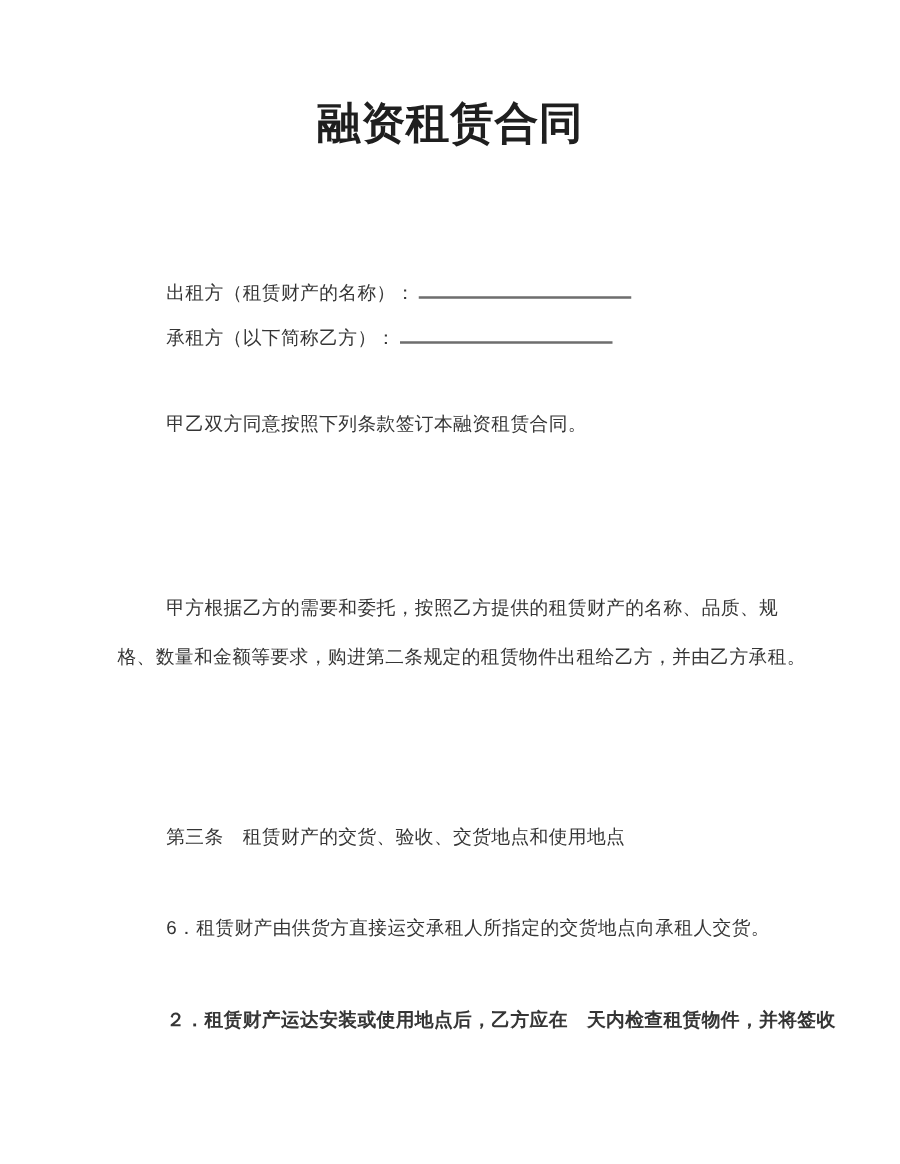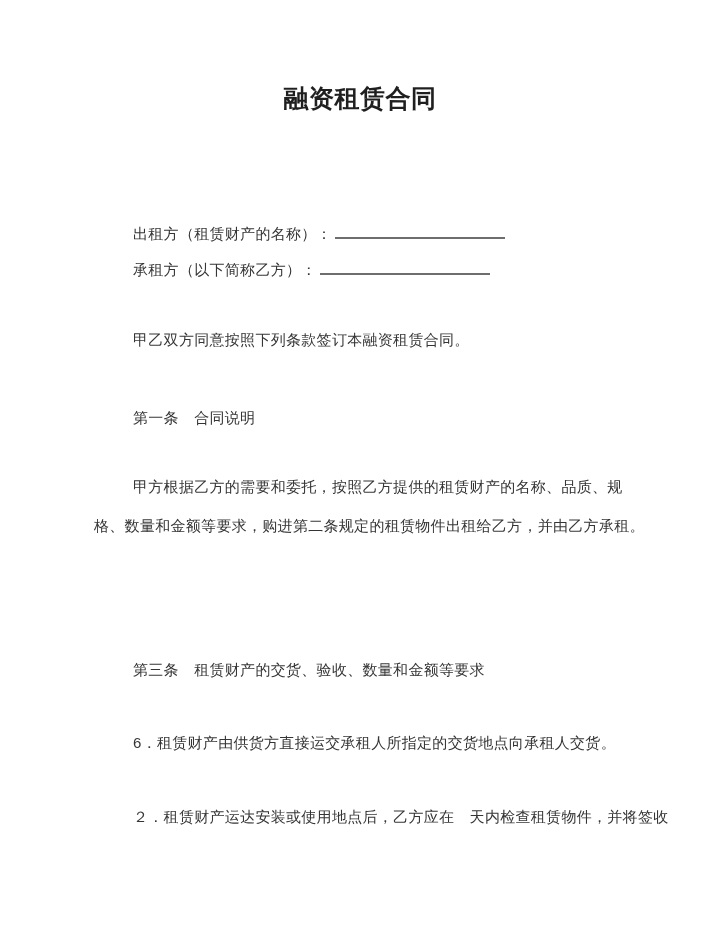--- a/index.html
+++ b/index.html
@@ -19,21 +19,21 @@
   }
   .doc-title {
     position: absolute;
     top: 82px;
     left: 0;
     right: 0;
     margin: 0;
     text-align: center;
     font-family: "DejaVu Serif", "Liberation Serif", serif;
     font-weight: 700;
-    font-size: 25px;
+    font-size: 35px;
     line-height: 34px;
     letter-spacing: 0.5px;
     color: #1f1f1f;
   }
   .blk {
     position: absolute;
     left: 94px;
     margin: 0;
     white-space: pre;          
     text-indent: 39px;         
@@ -47,21 +47,21 @@
     font-family: Liberation Serif, serif;
   }
   .party-a { top: 223px; }
   .party-b { top: 259px; }
   .intro   { top: 330px; }
   .art1-h  { top: 408px; }
   .art1-b  { top: 468px; }
   .art2-h  { top: 590px; }
   .art3-h  { top: 660px; }
   .item-1  { top: 733px; }
-  .item-2  { top: 807px; }
+  .item-2  { top: 807px; font-weight: bold; }
   .fill-line {
     display: inline-block;
     width: 170px;
     height: 14px;
     margin-left: 3px;
     border-bottom: 2px solid #6e6e6e;
     vertical-align: baseline;
     text-indent: 0;
   }
 </style>
@@ -71,24 +71,23 @@
 <div class="page">
 
   <h1 class="doc-title">融资租赁合同</h1>
 
   <p class="blk party-a"><span>出租方（租赁财产的名称）：</span><span class="fill-line"><span></span></span></p>
 
   <p class="blk intro">甲乙双方同意按照下列条款签订本融资租赁合同。</p>
 
   <p class="blk party-b"><span>承租方（以下简称乙方）：</span><span class="fill-line"><span></span></span></p>
 
-  <p class="blk art1-h">第一条　合同说明</p>
 
   <p class="blk wrap art1-b">甲方根据乙方的需要和委托，按照乙方提供的租赁财产的名称、品质、规格、数量和金额等要求，购进第二条规定的租赁物件出租给乙方，并由乙方承租。</p>
 
 
-  <p class="blk art3-h">第三条　租赁财产的交货、验收、数量和金额等要求</p>
+  <p class="blk art3-h">第三条　租赁财产的交货、验收、交货地点和使用地点</p>
 
   <p class="blk item-1">6．租赁财产由供货方直接运交承租人所指定的交货地点向承租人交货。</p>
 
   <p class="blk item-2">２．租赁财产运达安装或使用地点后，乙方应在　天内检查租赁物件，并将签收</p>
 
 </div>
 
 </body></html>

